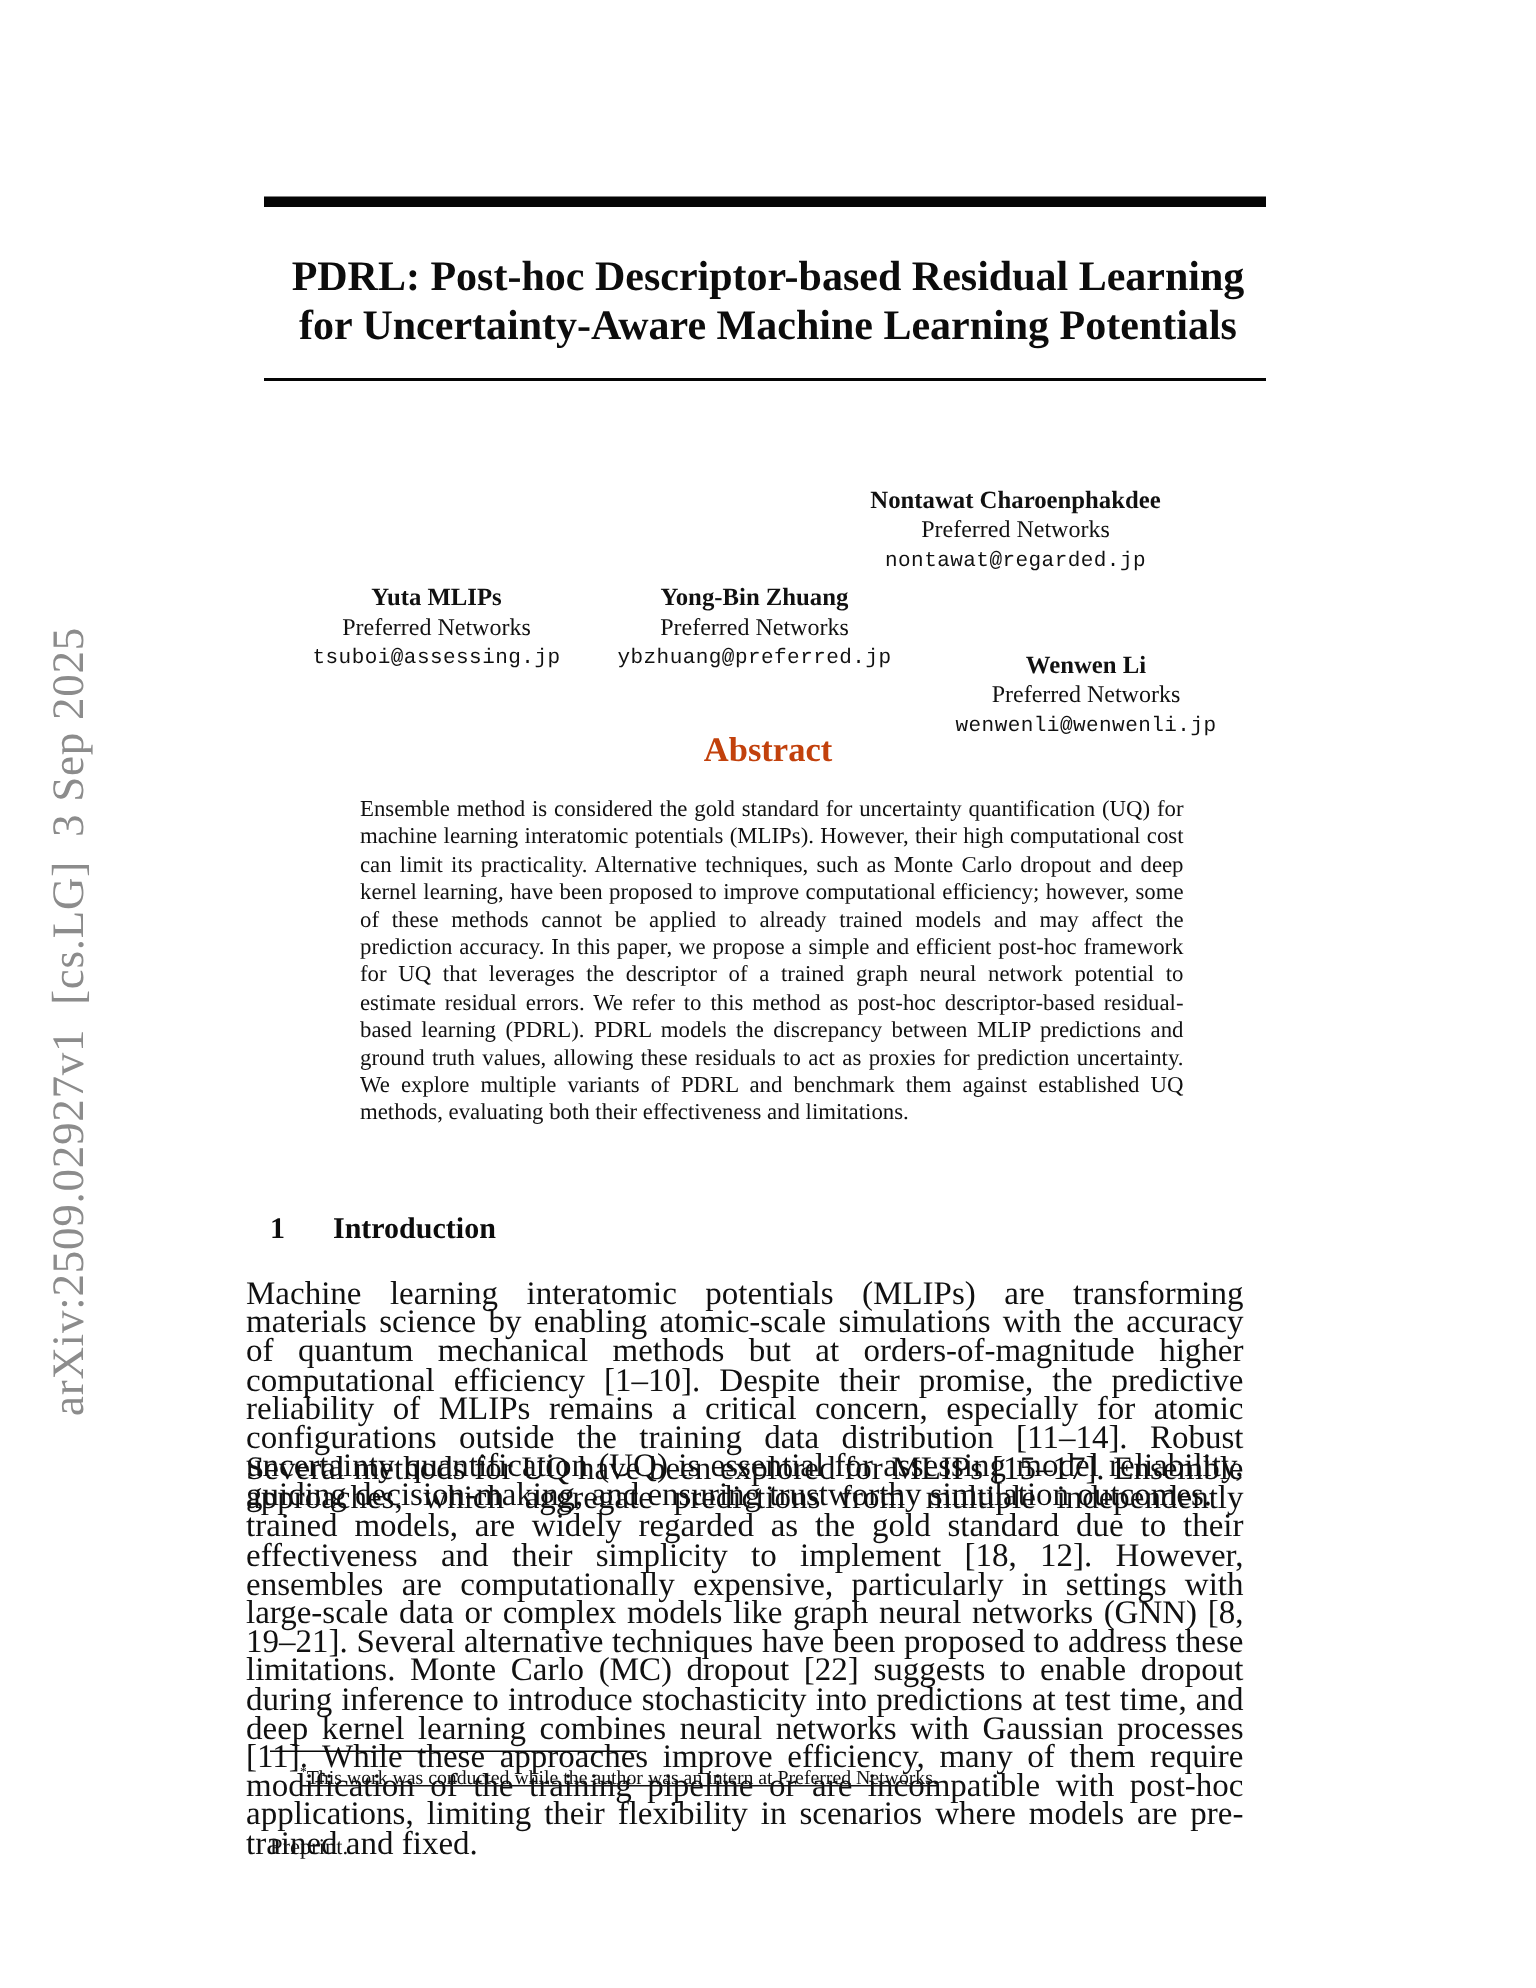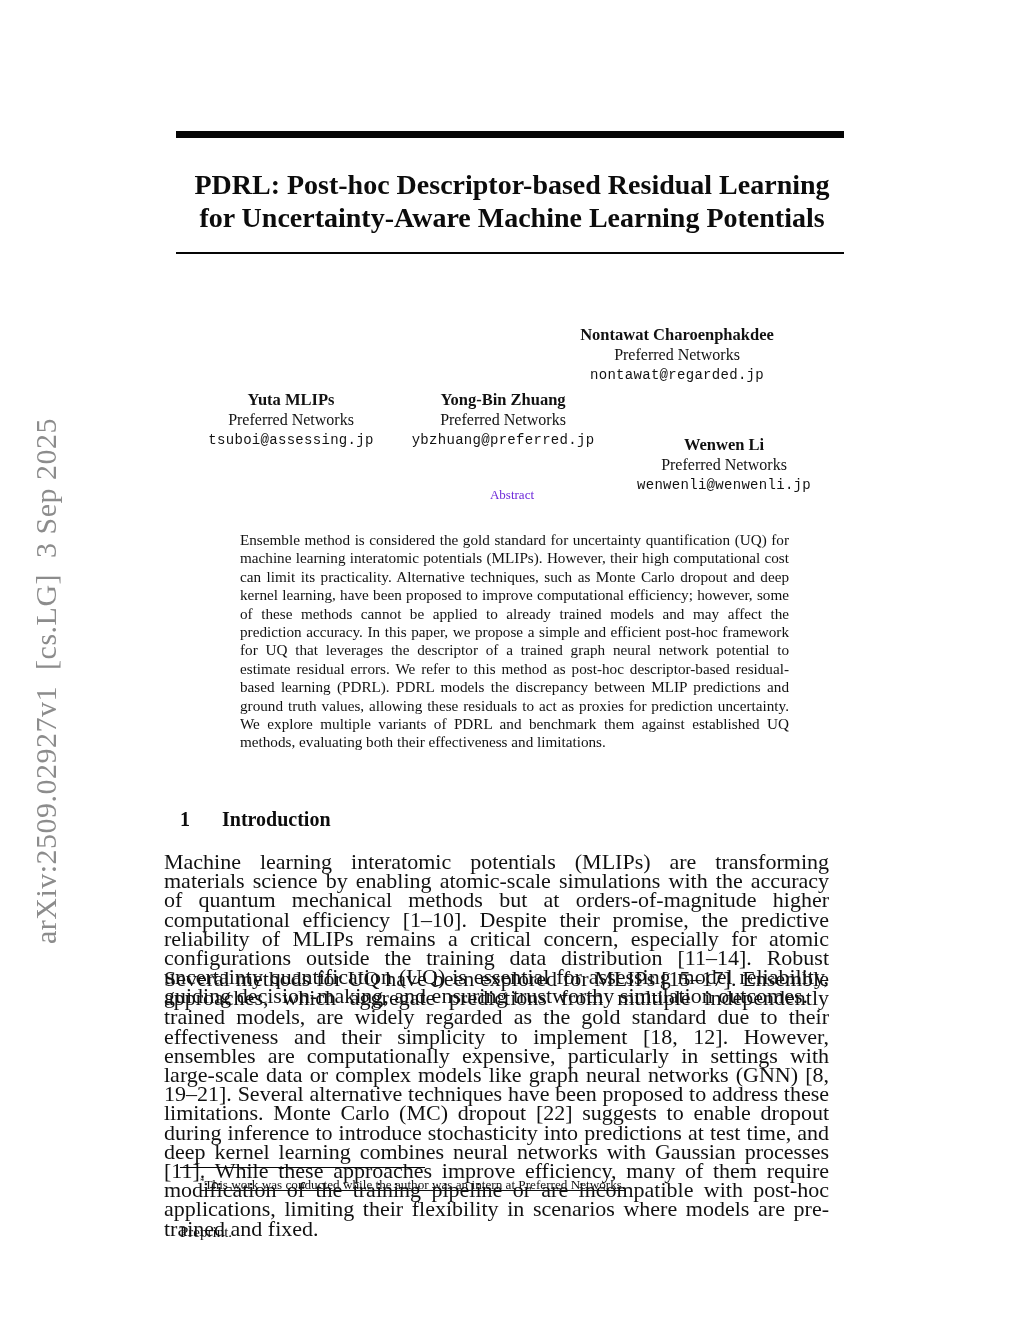--- a/index.html
+++ b/index.html
@@ -74,23 +74,23 @@
   .author-c { left: 180px; top: 385px; width: 222px; }
   .author-d { left: 392px; top: 385px; width: 222px; }
   .author-e { left: 613px; top: 385px; width: 222px; margin-top: 45px; }
 
   .abstract-heading {
     position: absolute;
     left: 180px;
     top: 487px;
     width: 664px;
     text-align: center;
-    font-weight: normal;
-    font-size: 13px;
-    color: #6d28d9;
+    font-weight: bold;
+    font-size: 23px;
+    color: #c2410c;
   }
   .abstract-body {
     position: absolute;
     left: 240px;
     top: 531px;
     width: 549px;
     text-align: justify;
     font-size: 15.2px;
     line-height: 18.4px;
   }

